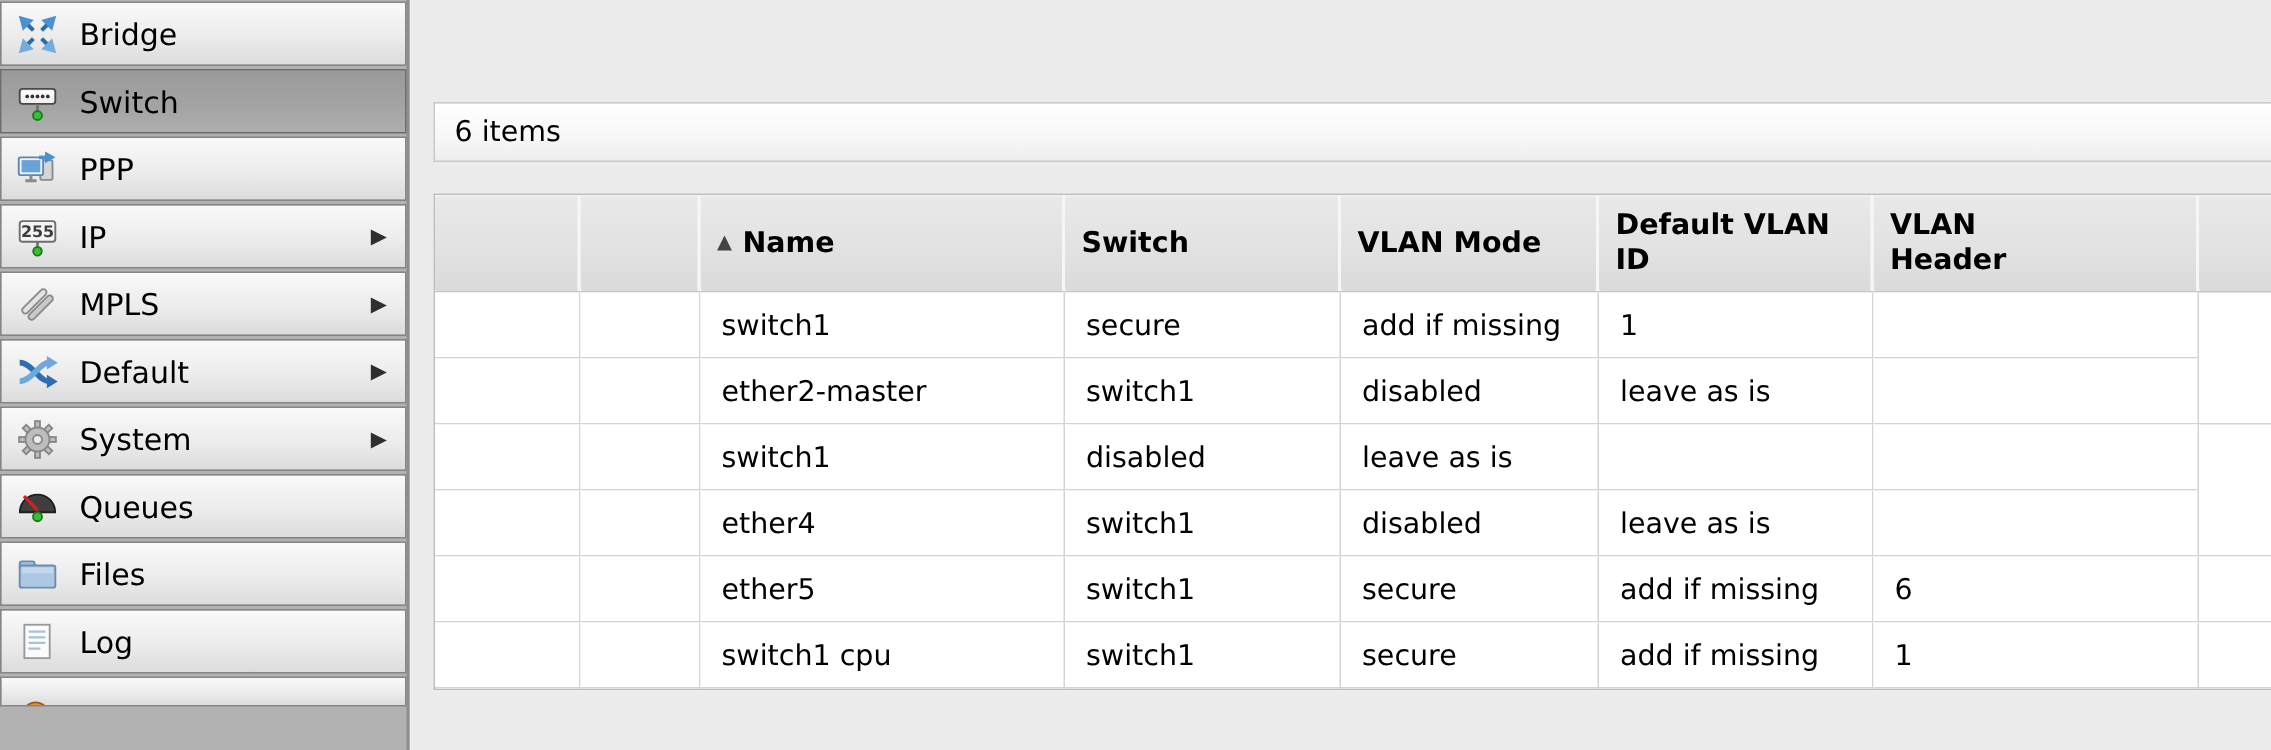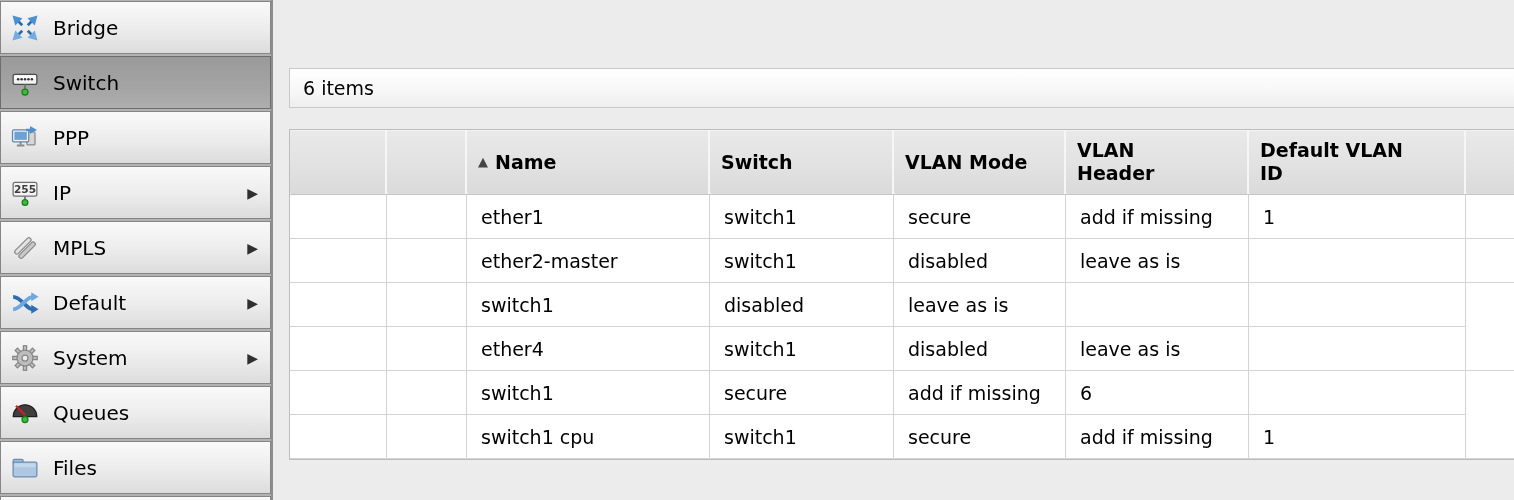--- a/index.html
+++ b/index.html
@@ -12,21 +12,21 @@
   }
 
   
   .sidebar {
     position:absolute; left:0; top:0; width:273px; height:500px;
     background:#b2b2b2;
     border-right:2px solid #8d8d8d;
     padding-top:1px;
   }
   .menu-item {
-    height:53px; margin-bottom:2px;
+    height:43px; margin-bottom:2px;
     border:1px solid #858585;
     background:linear-gradient(180deg,#f9f9f9 0%,#ececec 55%,#dcdcdc 100%);
     display:flex; align-items:center;
     padding:0 12px 0 9px;
     cursor:default;
   }
   .menu-item.selected {
     background:linear-gradient(180deg,#9a9a9a 0%,#a4a4a4 60%,#aeaeae 100%);
     border-color:#6d6d6d;
   }
@@ -236,33 +236,32 @@
     <div class="th">
       <span class="sort">▲</span>
       <span class="th-label">Name</span>
     </div>
     <div class="th">
       <span class="th-label">Switch</span>
     </div>
     <div class="th">
       <span class="th-label">VLAN Mode</span>
     </div>
+    <div class="th th-default-vlan">
+      <span class="th-label">Default VLAN ID</span>
+    </div>
     <div class="th th-vlan-header">
       <span class="th-label">VLAN Header</span>
     </div>
-    <div class="th th-default-vlan">
-      <span class="th-label">Default VLAN ID</span>
-    </div>
     <div class="th"></div>
   </div>
 
   <div class="cols trow">
     <div class="td"></div>
     <div class="td"></div>
-    <div class="td">ether1</div>
     <div class="td">switch1</div>
     <div class="td">secure</div>
     <div class="td">add if missing</div>
     <div class="td">1</div>
     <div class="td"></div>
   </div>
 
   <div class="cols trow">
     <div class="td"></div>
     <div class="td"></div>
@@ -291,20 +290,21 @@
     <div class="td">switch1</div>
     <div class="td">disabled</div>
     <div class="td">leave as is</div>
     <div class="td"></div>
     <div class="td"></div>
   </div>
 
   <div class="cols trow">
     <div class="td"></div>
     <div class="td"></div>
+    <div class="td">ether5</div>
     <div class="td">switch1</div>
     <div class="td">secure</div>
     <div class="td">add if missing</div>
     <div class="td">6</div>
     <div class="td"></div>
   </div>
 
   <div class="cols trow">
     <div class="td"></div>
     <div class="td"></div>

